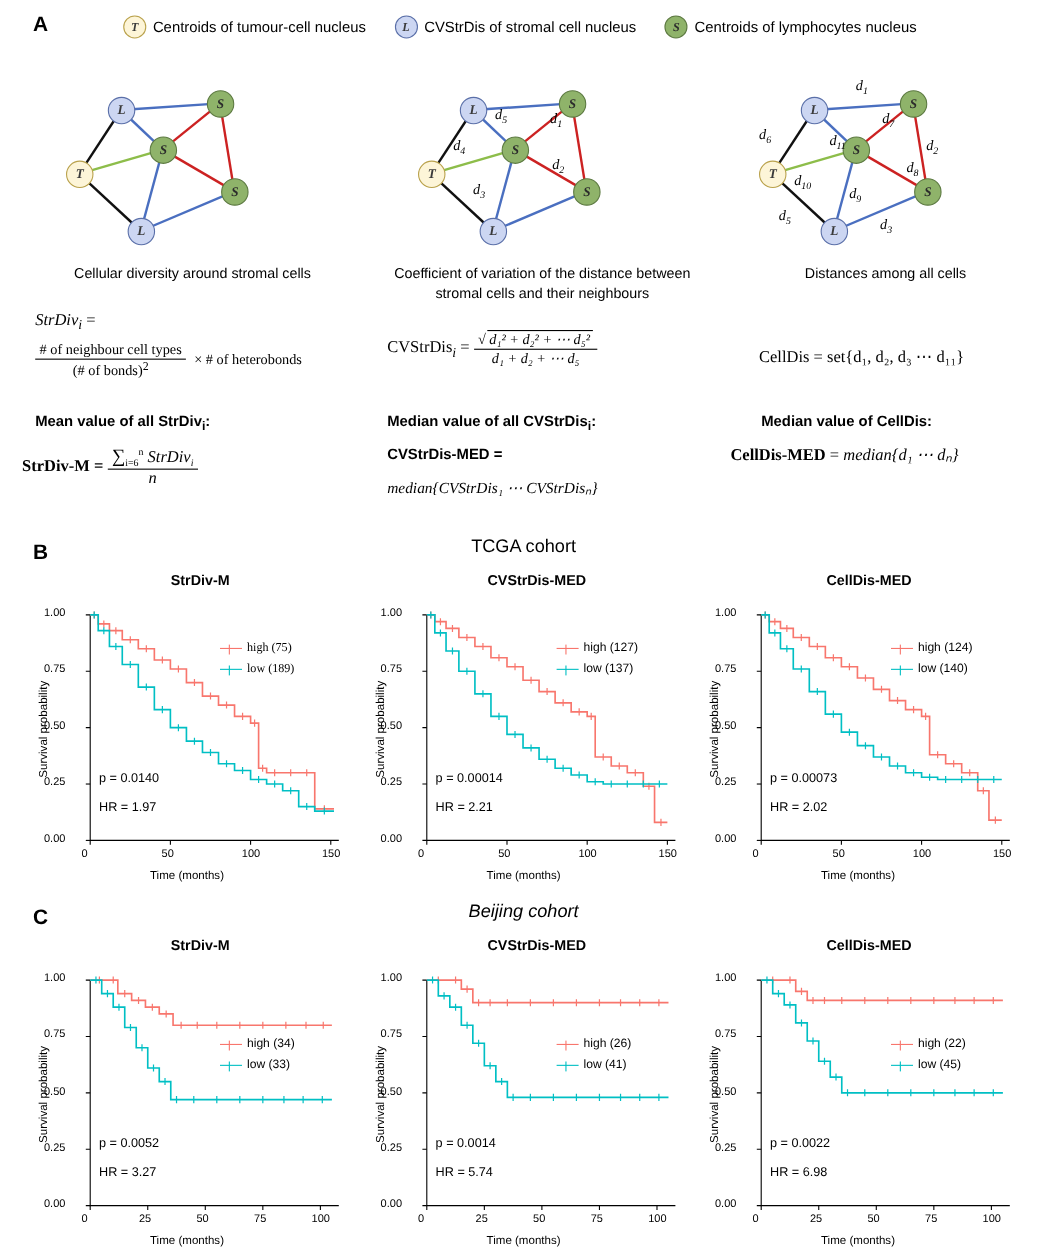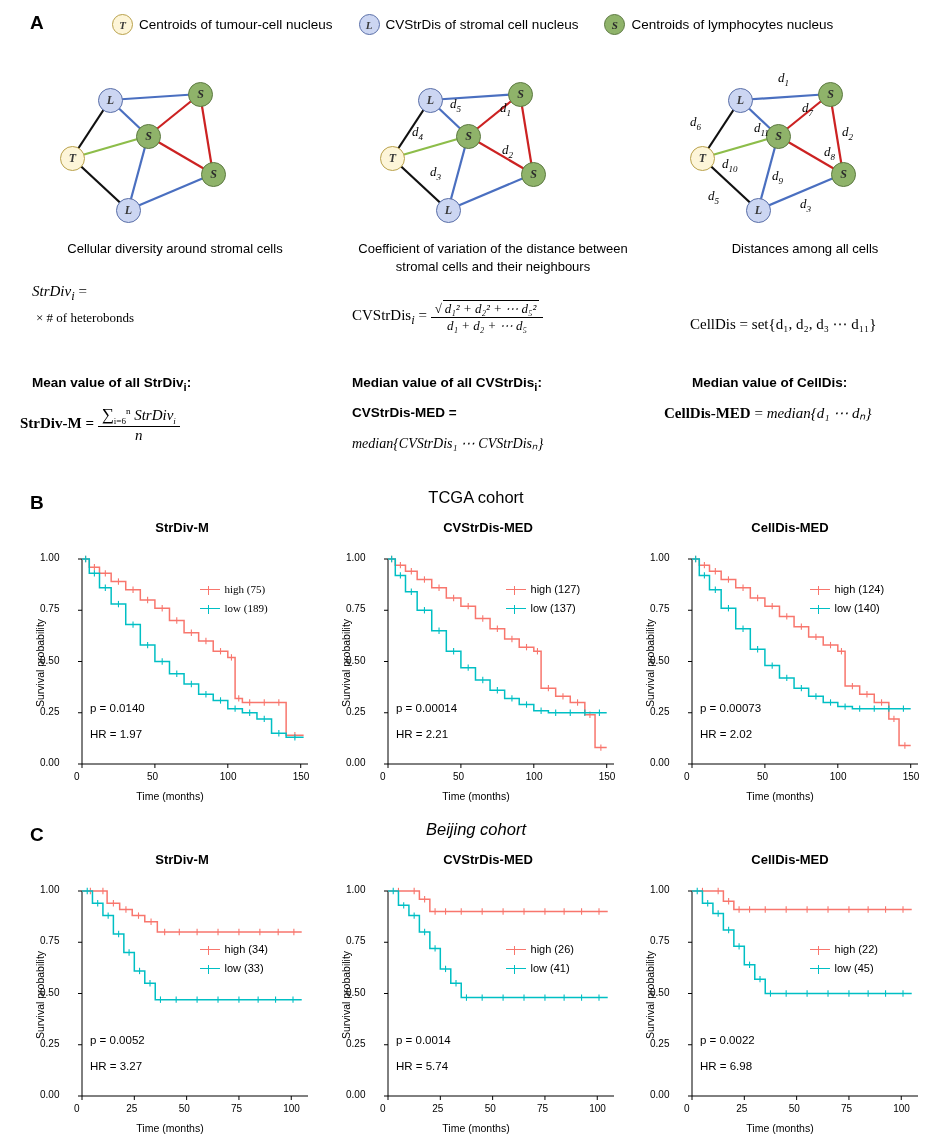--- a/index.html
+++ b/index.html
@@ -273,20 +273,24 @@
 
 <div class="cap" style="left:25px; top:240px; width:300px;">Cellular diversity around stromal cells</div>
 <div class="cap" style="left:343px; top:240px; width:300px;">Coefficient of variation of the distance between stromal cells and their neighbours</div>
 <div class="cap" style="left:655px; top:240px; width:300px;">Distances among all cells</div>
 
 <div class="formula" style="left:32px; top:283px;">
   <span class="ital">StrDiv</span><sub class="ital">i</sub>
   <span>=</span>
 </div>
 <div class="formula" style="left:32px; top:310px; font-size:13px;">
+  <span class="frac">
+    <span class="num"># of neighbour cell types</span>
+    <span class="den"><span>(# of bonds)</span><sup>2</sup></span>
+  </span>
   <span style="margin-left:4px;">× # of heterobonds</span>
 </div>
 <div class="bold-lbl" style="left:32px; top:375px;">
   <span>Mean value of all StrDiv</span><sub>i</sub><span>:</span>
 </div>
 <div class="formula" style="left:20px; top:405px; font-weight:700;">
   <span>StrDiv-M</span>
   <span>=</span>
   <span class="frac" style="font-weight:400;">
     <span class="num"><span style="font-size:17px;">∑</span><sub style="font-size:9px;">i=6</sub><sup style="font-size:9px;">n</sup> <span class="ital">StrDiv</span><sub class="ital" style="font-size:9px;">i</sub></span>

